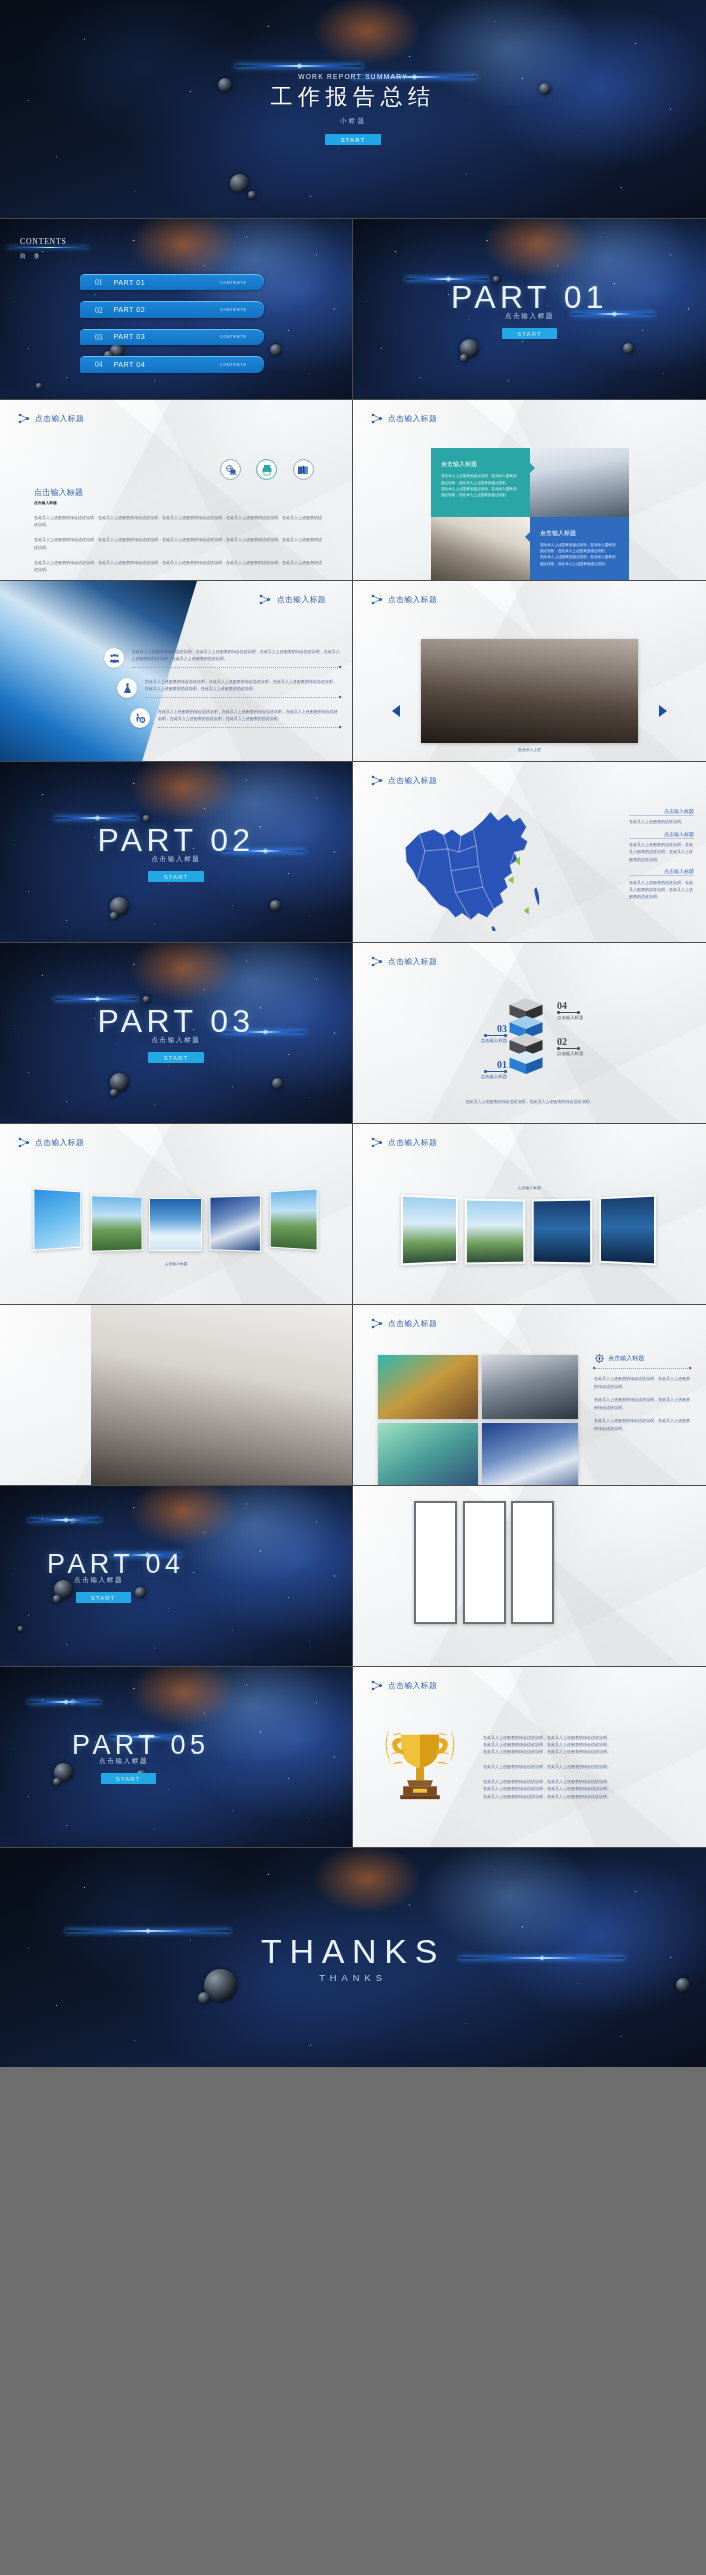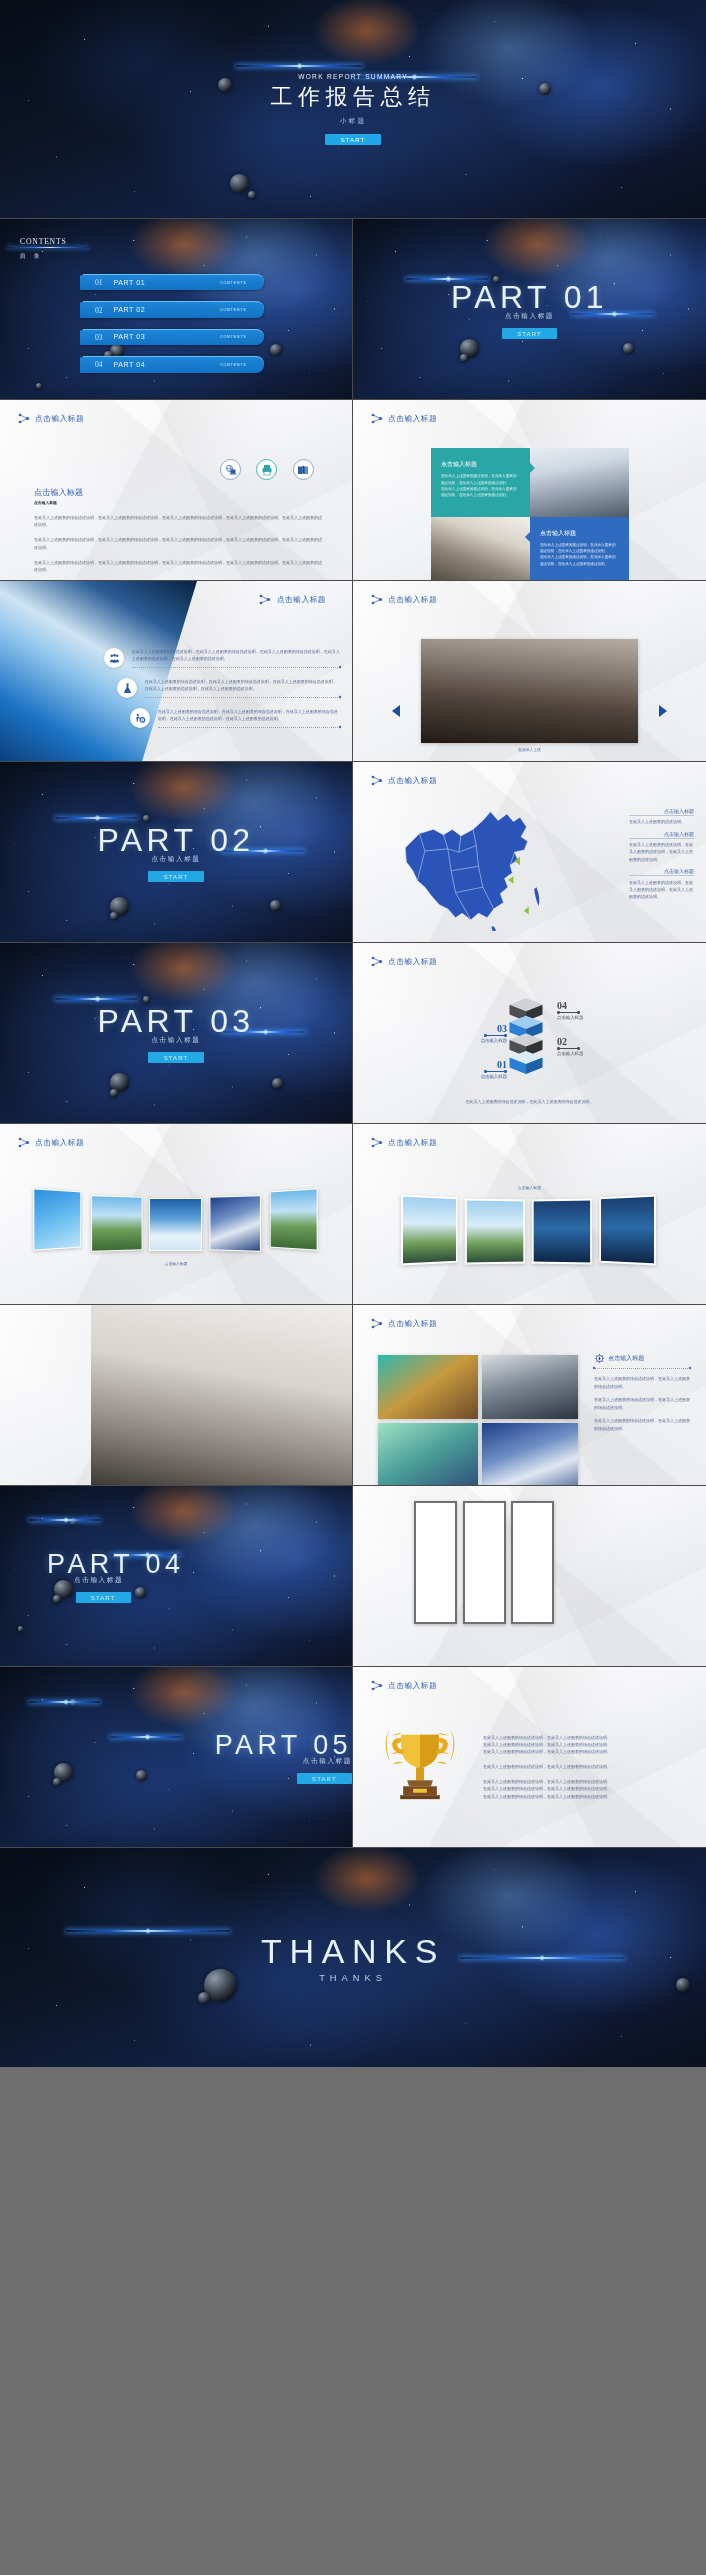--- a/index.html
+++ b/index.html
@@ -662,21 +662,21 @@
   </div>
 
   <div class="slide l space">
     <div class="stars"></div>
     <div class="planet" style="width:6.6px;height:6.6px;left:70px;top:32px;"></div>
     <div class="planet" style="width:18.6px;height:18.6px;left:54px;top:96px;"></div>
     <div class="planet" style="width:7.7px;height:7.7px;left:53px;top:111px;"></div>
     <div class="planet" style="width:11px;height:11px;left:136px;top:103px;"></div>
     <div class="lens" style="width:71px;left:28.5px;top:34px;"></div>
     <div class="lens" style="width:71px;left:110px;top:69px;"></div>
-    <div class="part-inner" style="align-items:flex-end;padding-left:47px;">
+    <div class="part-inner" style="align-items:flex-start;padding-left:72px;">
       <div class="part-title" style="font-size:27px;">PART 05</div>
       <div class="part-sub" style="margin-left:27px;">点击输入标题</div>
       <button class="btn-start ghost" style="margin-top:6.6px;margin-left:28.5px;">START</button>
     </div>
   </div>
 
   <div class="slide light">
     <div class="sec-title">
       <svg class="bullet" viewBox="0 0 24 24">
         <line x1="4" y1="4" x2="19" y2="11" stroke="#2f5fb0" stroke-width="1.4"></line>

